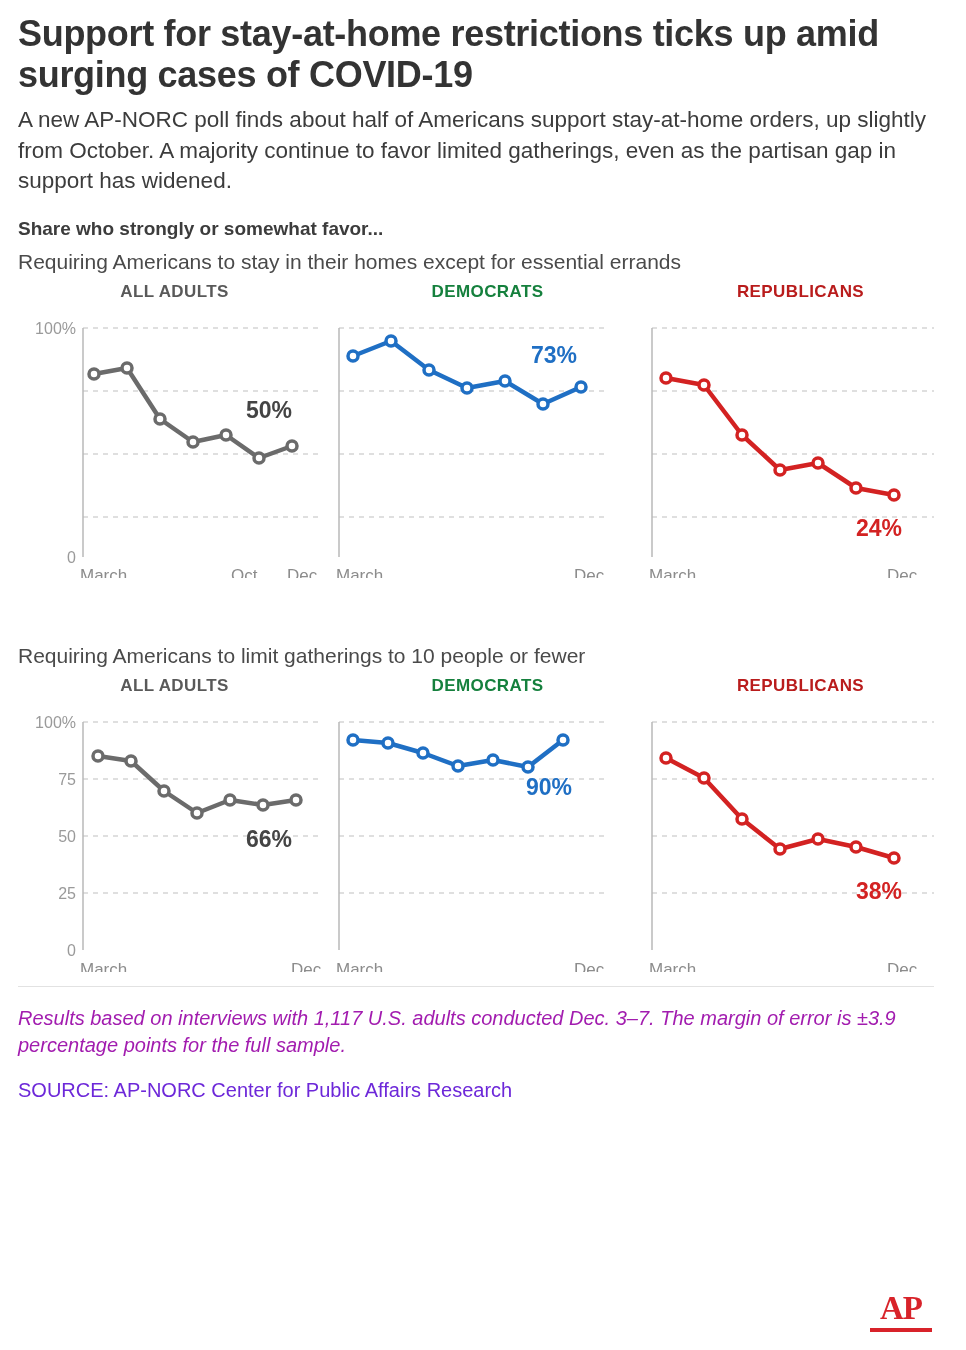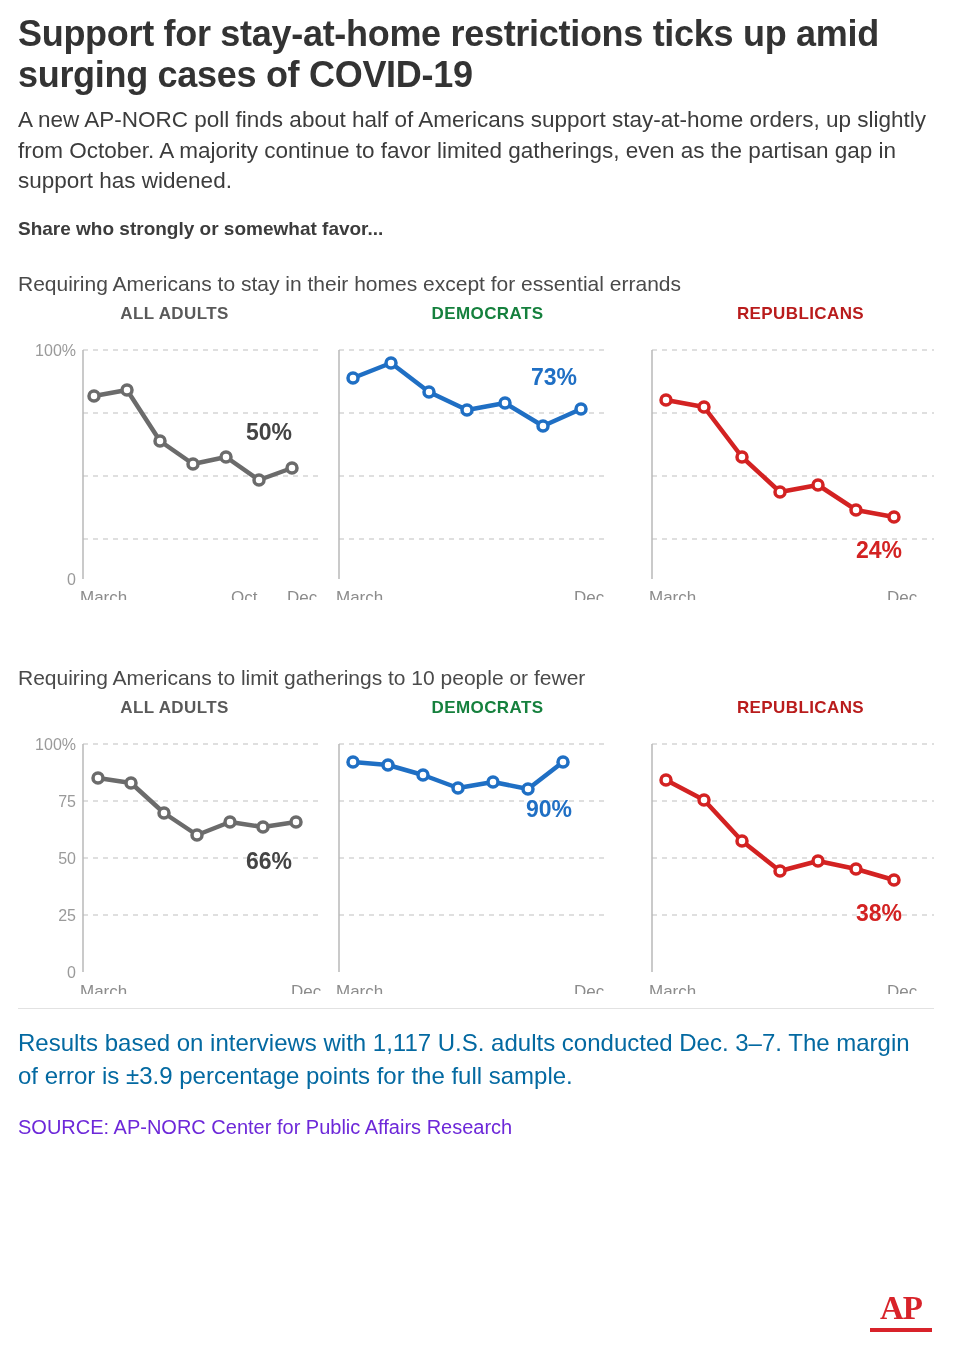--- a/index.html
+++ b/index.html
@@ -35,21 +35,21 @@
     font-size: 22.5px;
     line-height: 1.35;
     color: #3c3c3c;
     margin: 0 0 22px 0;
     max-width: 940px;
   }
   .share-label {
     font-size: 19px;
     font-weight: bold;
     color: #3c3c3c;
-    margin: 0 0 32px 0;
+    margin: 0 0 10px 0;
   }
   .section-title {
     font-size: 21px;
     color: #4a4a4a;
     margin: 8px 0 8px 0;
   }
   .panels {
     display: flex;
     flex-direction: row;
     width: 940px;
@@ -86,25 +86,26 @@
     fill: #9a9a9a;
   }
   .endlabel {
     font-size: 23px;
     font-weight: bold;
   }
   .endlabel.all { fill: #444444; }
   .endlabel.dem { fill: #1f6fc4; }
   .endlabel.rep { fill: #d32222; }
   .footnote {
-    font-size: 24px;
+    font-size: 20px;
     line-height: 1.35;
-    color: #0369a1;
+    color: #a21caf;
     margin-top: 18px;
     max-width: 900px;
+    font-style: italic;
   }
   .source {
     font-size: 20px;
     color: #6d28d9;
     margin-top: 18px;
   }
   .divider {
     border: none;
     border-top: 1px solid #e2e2e2;
     margin: 14px 0 0 0;

